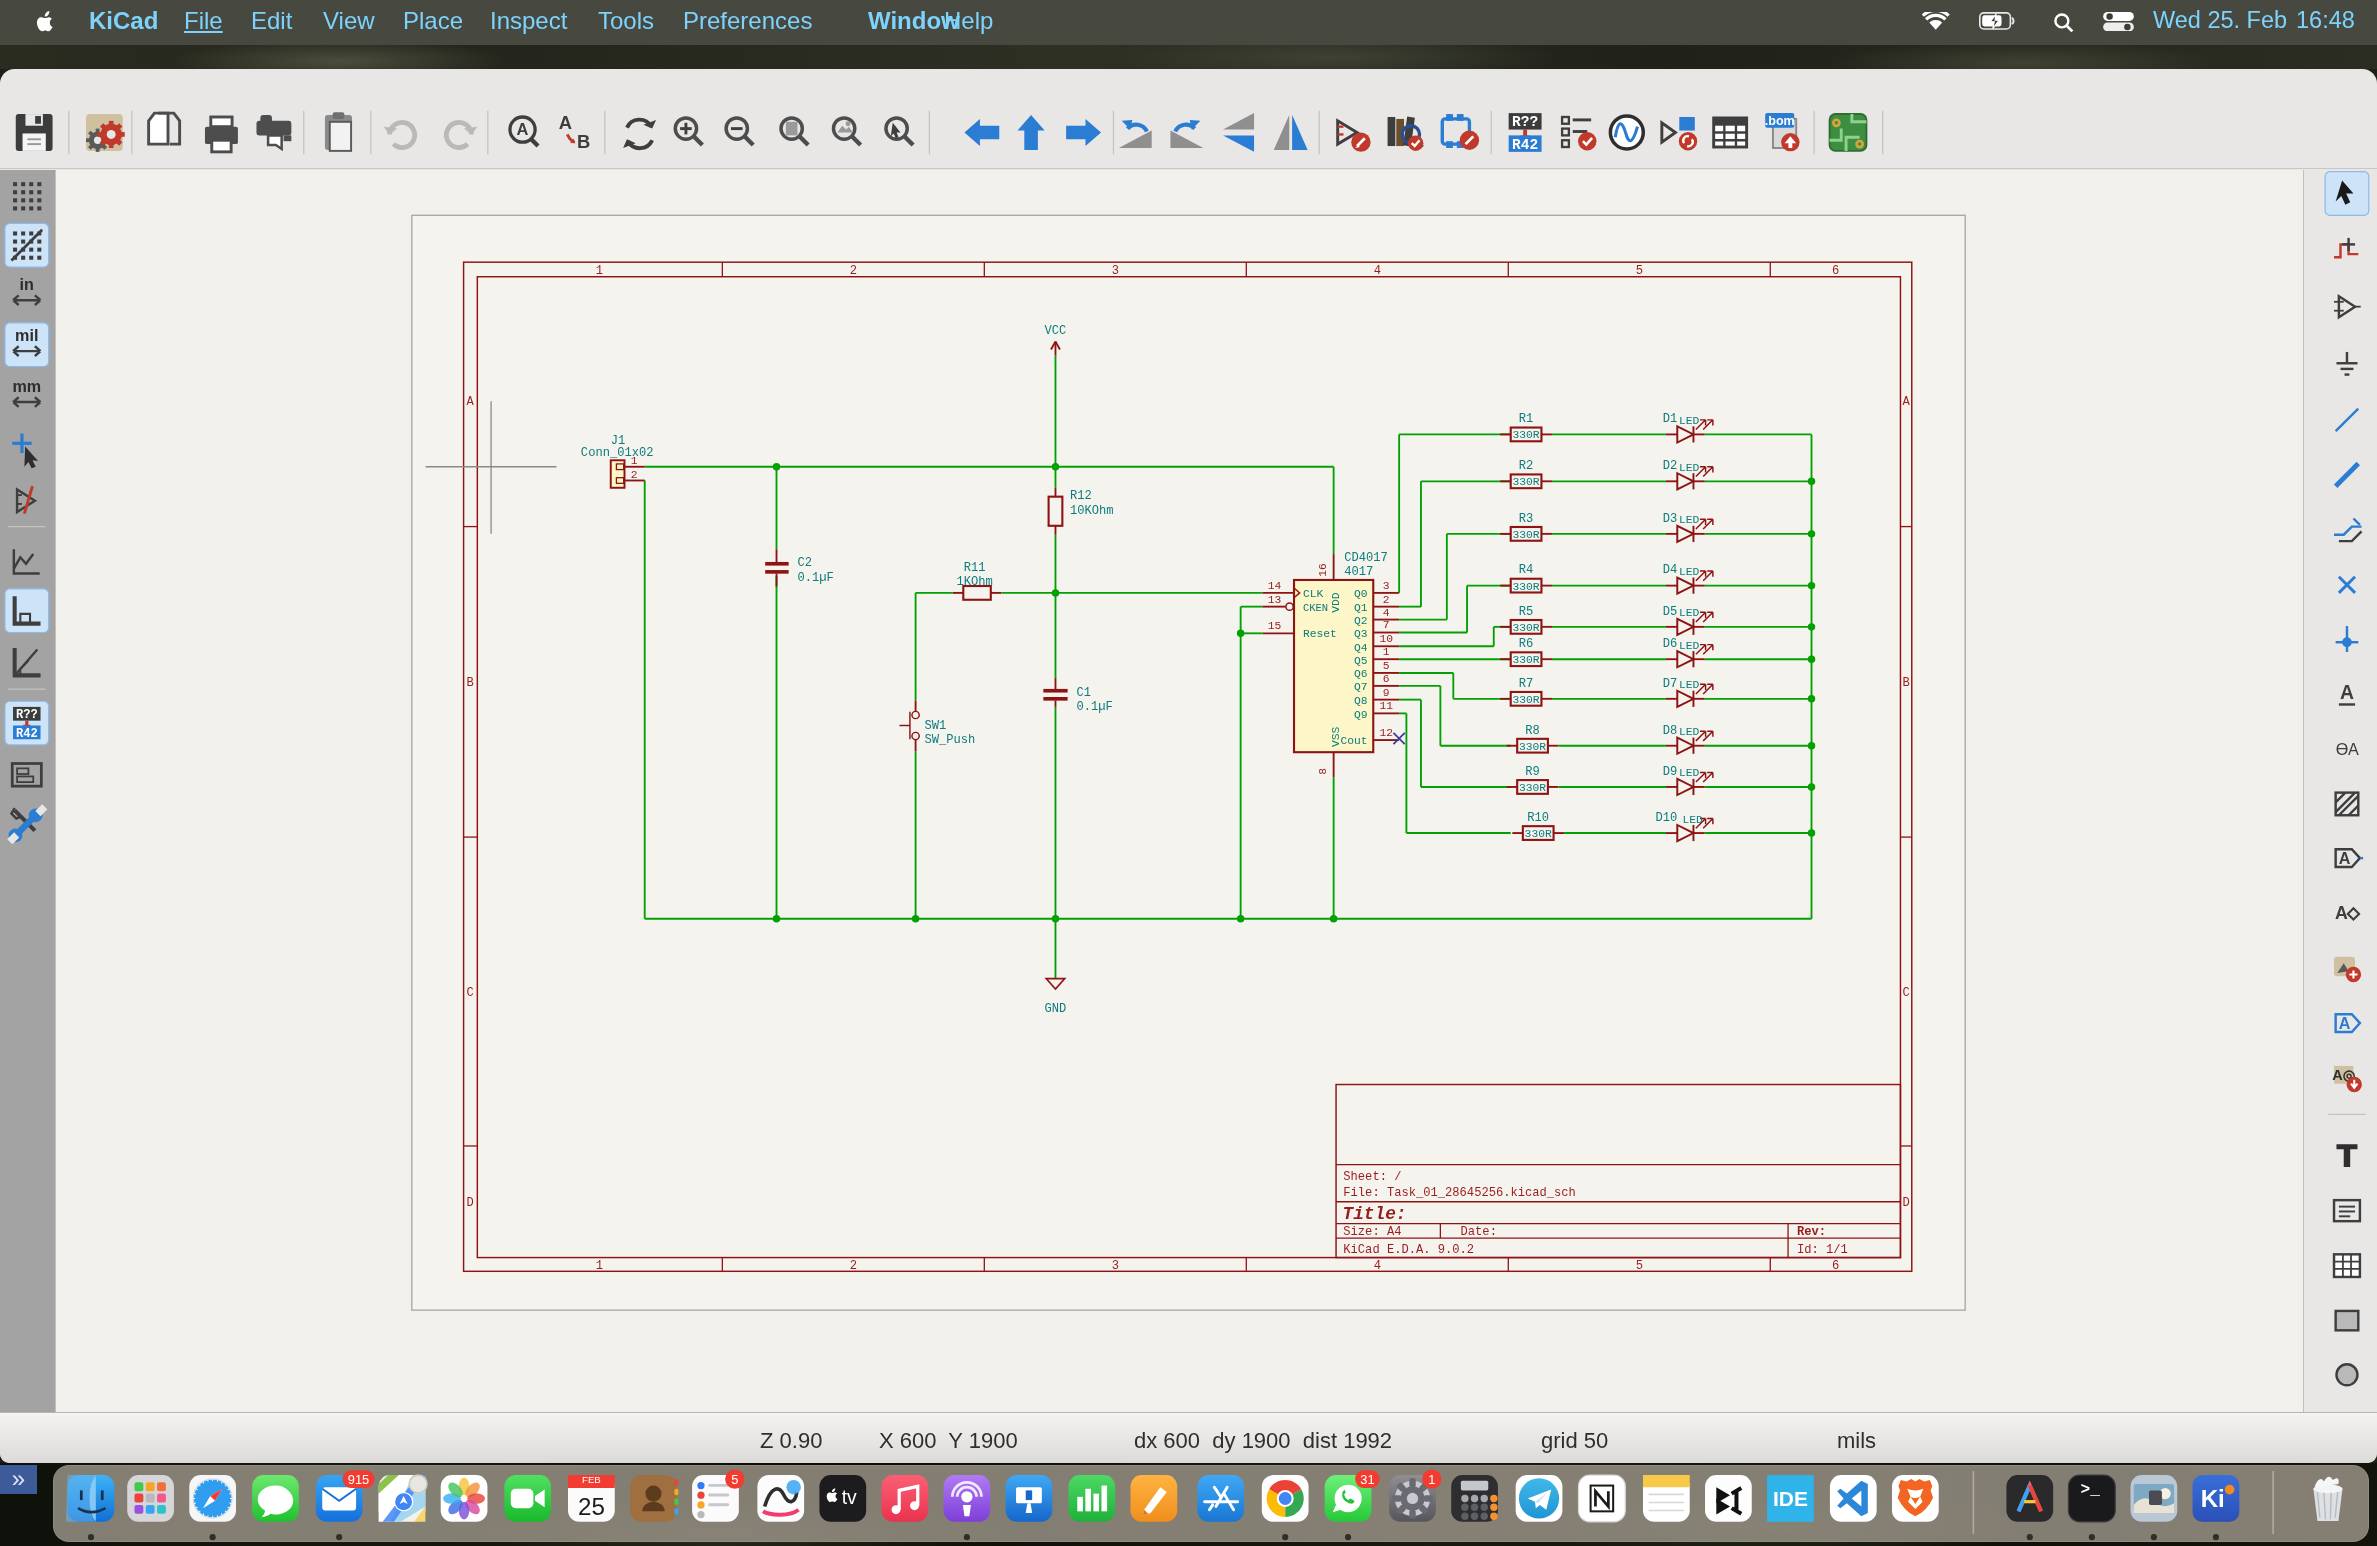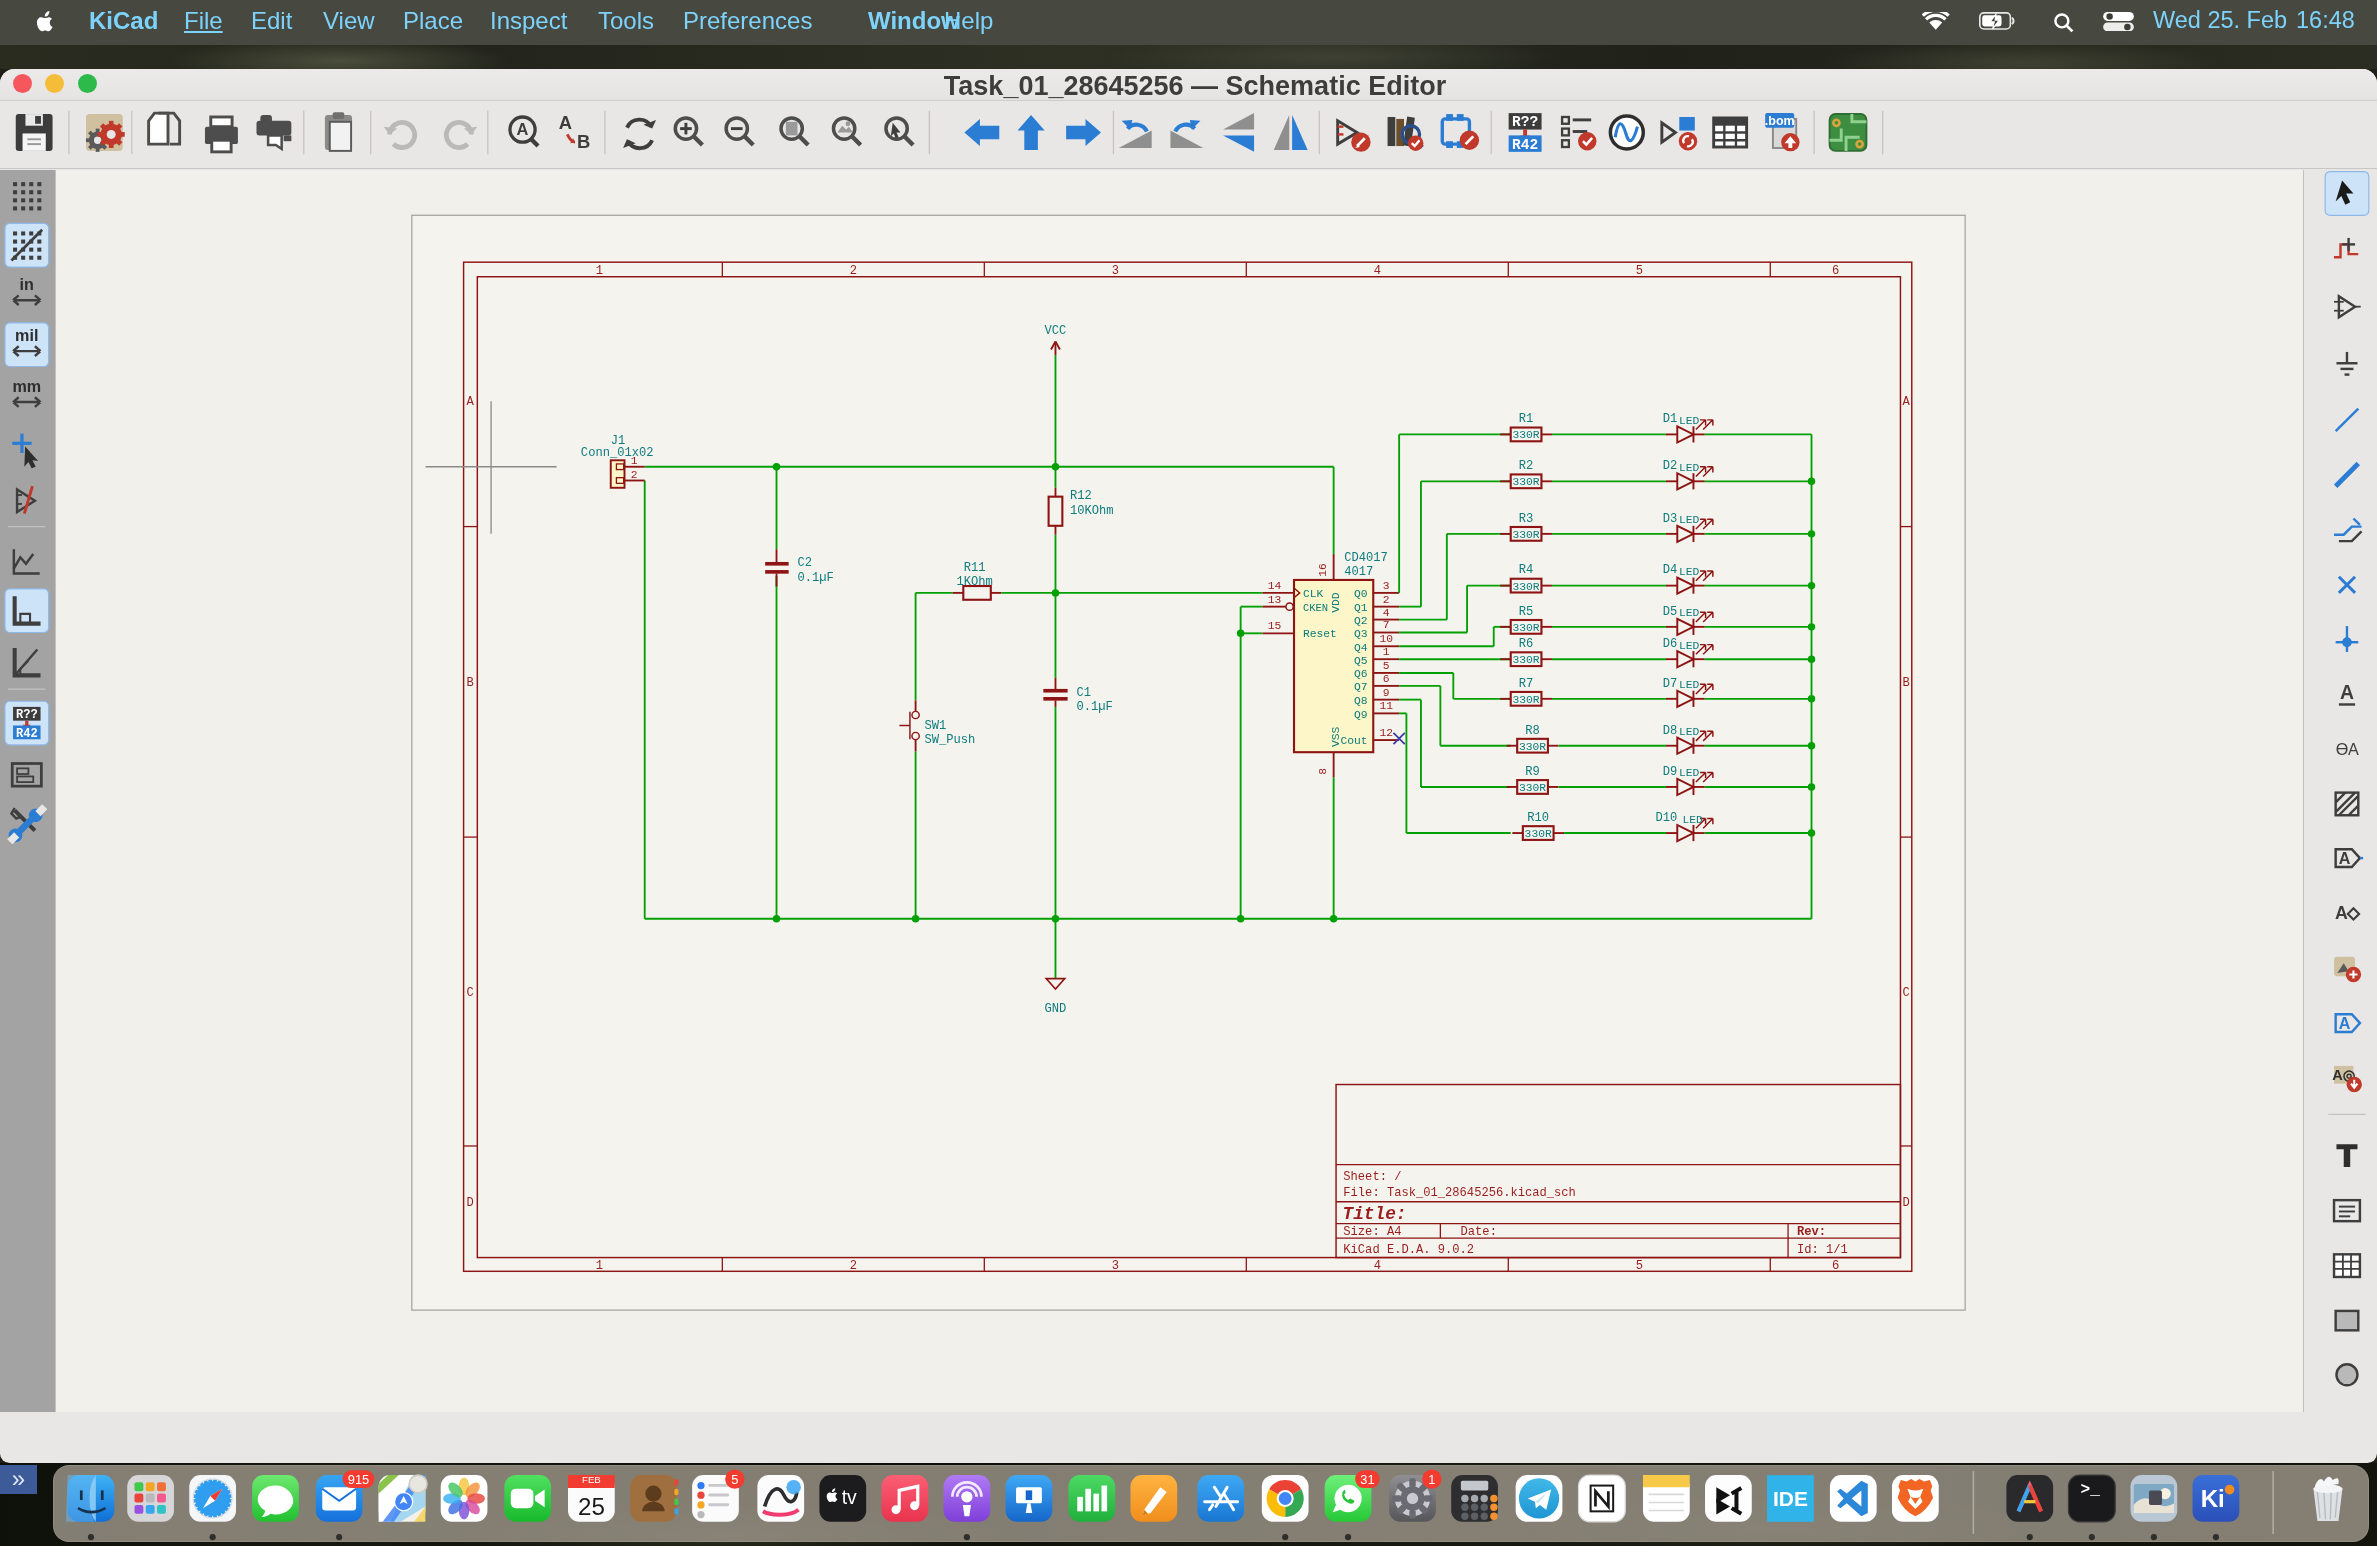--- a/index.html
+++ b/index.html
@@ -77,26 +77,20 @@
           <rect x="0" y="0" width="38" height="11" rx="5.5" fill="#fff"></rect>
           <circle cx="8" cy="5.5" r="4" fill="#3c3d35"></circle>
           <rect x="0" y="13" width="38" height="11" rx="5.5" fill="#fff" opacity="0.9"></rect>
           <circle cx="30" cy="18.5" r="4" fill="#3c3d35"></circle>
         </svg></span>
     <span class="mi" style="left:2153px;font-size:23.5px;">Wed 25. Feb</span>
     <span class="mi" style="left:2296px;font-size:23.5px;">16:48</span>
   </div>
   <div id="wallstrip"></div>
   <div id="window">
-    <div id="titlebar">
-      <div class="tl" style="left:13px; background:#f6575d;"></div>
-      <div class="tl" style="left:45px; background:#f5bc3a;"></div>
-      <div class="tl" style="left:78px; background:#2eba4b;"></div>
-      <div id="title">Task_01_28645256 — Schematic Editor</div>
-    </div>
     <div id="toolbar"><svg id="tbsvg" width="2377" height="67" viewBox="0 0 2940 83">
           <g transform="translate(40,39) scale(1.2)">
             <rect x="-19" y="-19" width="38" height="38" rx="3" fill="#3c3c3c"></rect>
             <rect x="-9" y="-19" width="18" height="12" fill="#e8e8e8"></rect>
             <rect x="1" y="-17" width="6" height="8" fill="#3c3c3c"></rect>
             <rect x="-12" y="1" width="24" height="18" fill="#f5f5f5"></rect>
             <line x1="-7" y1="7" x2="7" y2="7" stroke="#999" stroke-width="2"></line>
             <line x1="-7" y1="12" x2="7" y2="12" stroke="#999" stroke-width="2"></line>
           </g>
 <g transform="translate(127,39) scale(1.2)">
@@ -884,20 +878,27 @@
             <path d="M-16 -5 h32 M-16 4 h32 M-5 -14 v28 M5 -14 v28" stroke="#3e3e3e" stroke-width="2.2"></path>
           </g>
 <g transform="translate(2903,1508)">
             <rect x="-14" y="-12" width="28" height="24" fill="#b9b9b9" stroke="#3e3e3e" stroke-width="3"></rect>
           </g>
 <g transform="translate(2903,1575)">
             <circle cx="0" cy="0" r="13" fill="#b9b9b9" stroke="#3e3e3e" stroke-width="3"></circle>
           </g>
 <line x1="2880" y1="1253" x2="2926" y2="1253" stroke="#c4c2c0" stroke-width="1.5"></line>
         </svg></div>
+    <div id="statusbar">
+      <span style="left:760px;">Z 0.90</span>
+      <span style="left:879px;">X 600&nbsp; Y 1900</span>
+      <span style="left:1134px;">dx 600&nbsp; dy 1900&nbsp; dist 1992</span>
+      <span style="left:1541px;">grid 50</span>
+      <span style="left:1837px;">mils</span>
+    </div>
   </div>
   <div id="dockzone">
     <div style="position:absolute; left:0; top:2.4px; width:37px; height:29px; background:#3d5b99; color:#dfe6f2; font-size:24px; text-align:center;">»</div>
     <div id="dock"></div>
     <svg id="docksvg" style="position:absolute;left:0;top:0;" width="2377" height="83" viewBox="0 0 2940 103">
         <defs>
           <linearGradient id="gfind" x1="0" y1="0" x2="0" y2="1">
             <stop offset="0" stop-color="#3eb2f5"></stop>
             <stop offset="1" stop-color="#0f6fd6"></stop>
           </linearGradient>

